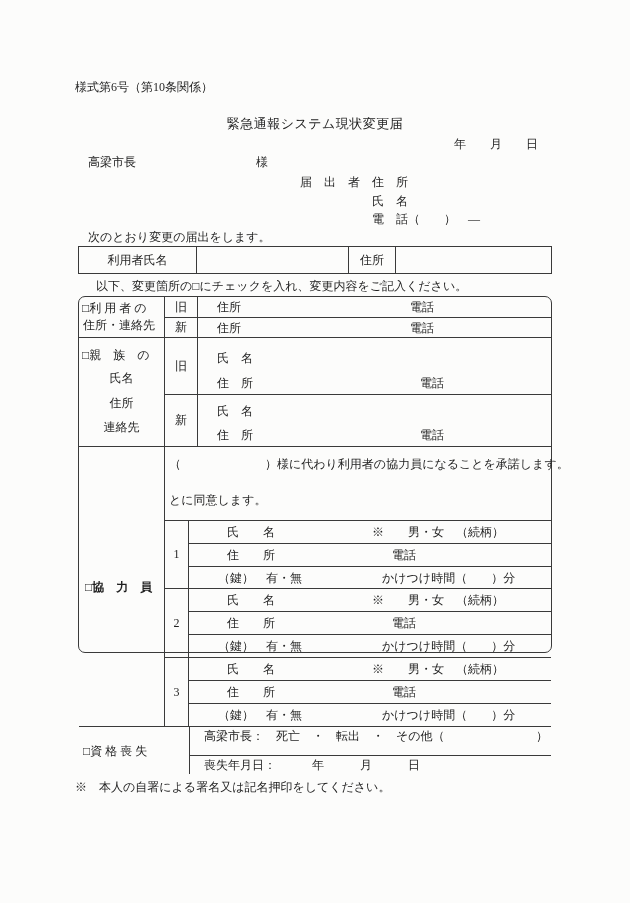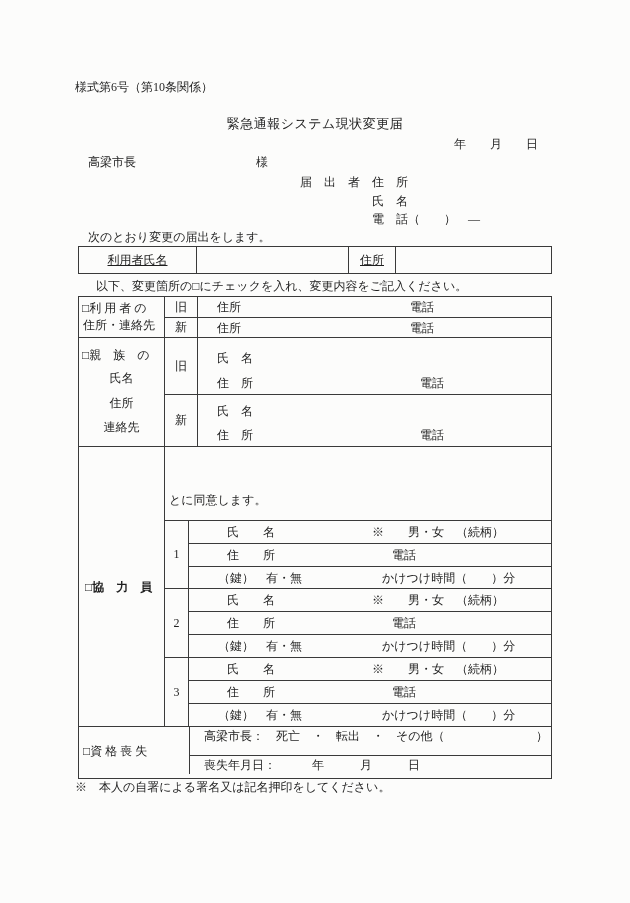--- a/index.html
+++ b/index.html
@@ -6,21 +6,21 @@
   html,body { background:#ffffff; }
   .page {
     position:relative; width:630px; height:903px; background:#fcfcfb;
     font-family:"Liberation Serif","DejaVu Serif",serif;
     font-size:12px; color:#1f1f1f; overflow:hidden;
   }
   .abs { position:absolute; white-space:pre; line-height:1.25; }
   .title-line { left:0; width:100%; text-align:center; font-size:13px; letter-spacing:.5px; }
   .tbl { position:absolute; border:1px solid #3a3a3a; background:transparent; }
   
-  .t1 { display:flex;text-decoration:underline; }
+  .t1 { display:flex; }
   .t1 > div { height:100%; display:flex; align-items:center; justify-content:center; white-space:pre; }
   .t1 .bdr { border-right:1px solid #3a3a3a; }
   
   .sec { display:flex; width:100%; }
   .sec + .sec { border-top:1px solid #3a3a3a; }
   .cat { position:relative; flex:none; border-right:1px solid #3a3a3a; }
   .body { flex:1 1 auto; min-width:0; display:flex; flex-direction:column; }
   .body > * + * { border-top:1px solid #3a3a3a; }
   .subrow { display:flex; position:relative; }
   .tag { flex:none; width:33px; border-right:1px solid #3a3a3a; display:flex; align-items:center; justify-content:center; white-space:pre; }
@@ -51,21 +51,21 @@
 
   <div class="tbl t1" style="left:78px; top:246px; width:474px; height:28px;">
     <div class="bdr" style="width:118px;">利用者氏名</div>
     <div class="bdr" style="width:152px;"></div>
     <div class="bdr" style="width:47px;">住所</div>
     <div style="flex:1;"></div>
   </div>
 
   <div class="abs" style="left:96px; top:279px;">以下、変更箇所の□にチェックを入れ、変更内容をご記入ください。</div>
 
-  <div class="tbl" style="left:78px; top:296px; width:474px; height:483px;">
+  <div class="tbl" style="left:78px; top:296px; width:474px; height:357px;border-radius:7px;">
 
     <div class="sec" style="height:40px;">
       <div class="cat" style="width:86px;">
         <span class="p" style="left:3px; top:4px;"><span>□</span><span>利 用 者 の</span></span>
         <span class="p" style="left:4px; top:21px;">住所・連絡先</span>
       </div>
       <div class="body">
         <div class="subrow" style="height:20px;">
           <div class="tag">旧</div>
           <div class="lines">
@@ -109,20 +109,21 @@
         </div>
       </div>
     </div>
 
     <div class="sec" style="height:280px;">
       <div class="cat" style="width:86px;">
         <span class="p" style="left:6px; top:133px;font-weight:bold;"><span>□</span><span>協　力　員</span></span>
       </div>
       <div class="body">
         <div class="lines" style="height:73px;">
+          <span class="p" style="left:4px; top:10px;">（　　　　　　　）様に代わり利用者の協力員になることを承諾します。</span>
           <span class="p" style="left:4px; top:46px;">とに同意します。</span>
         </div>
 
         <div class="member" style="height:69px;">
           <div class="num">1</div>
           <div class="mrows">
             <div class="mrow">
               <span class="pc" style="left:38px;">氏　　名</span>
               <span class="pc" style="left:183px;">※　　男・女　（続柄）</span>
             </div>

